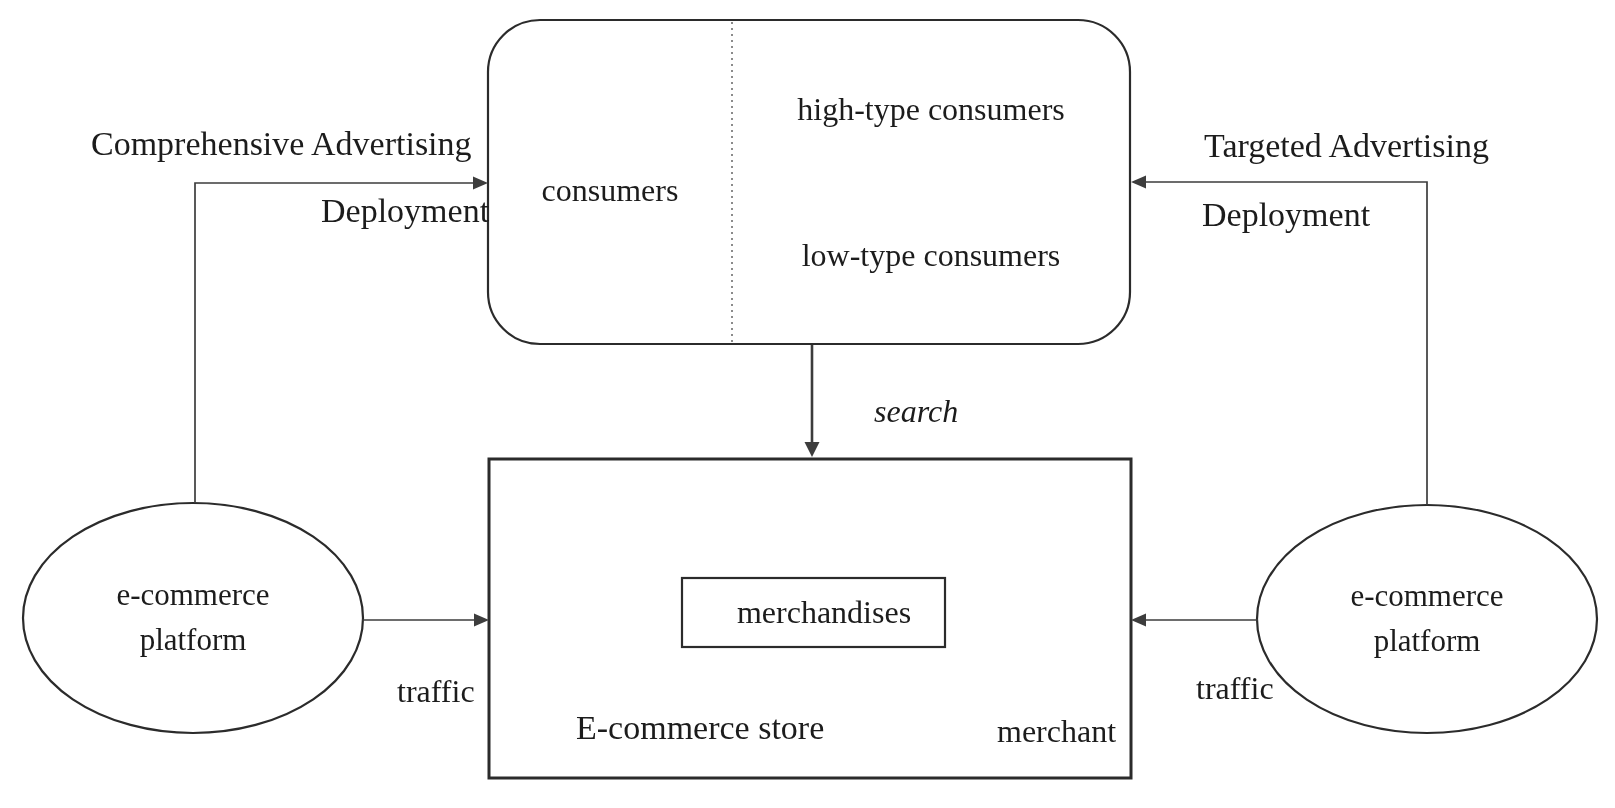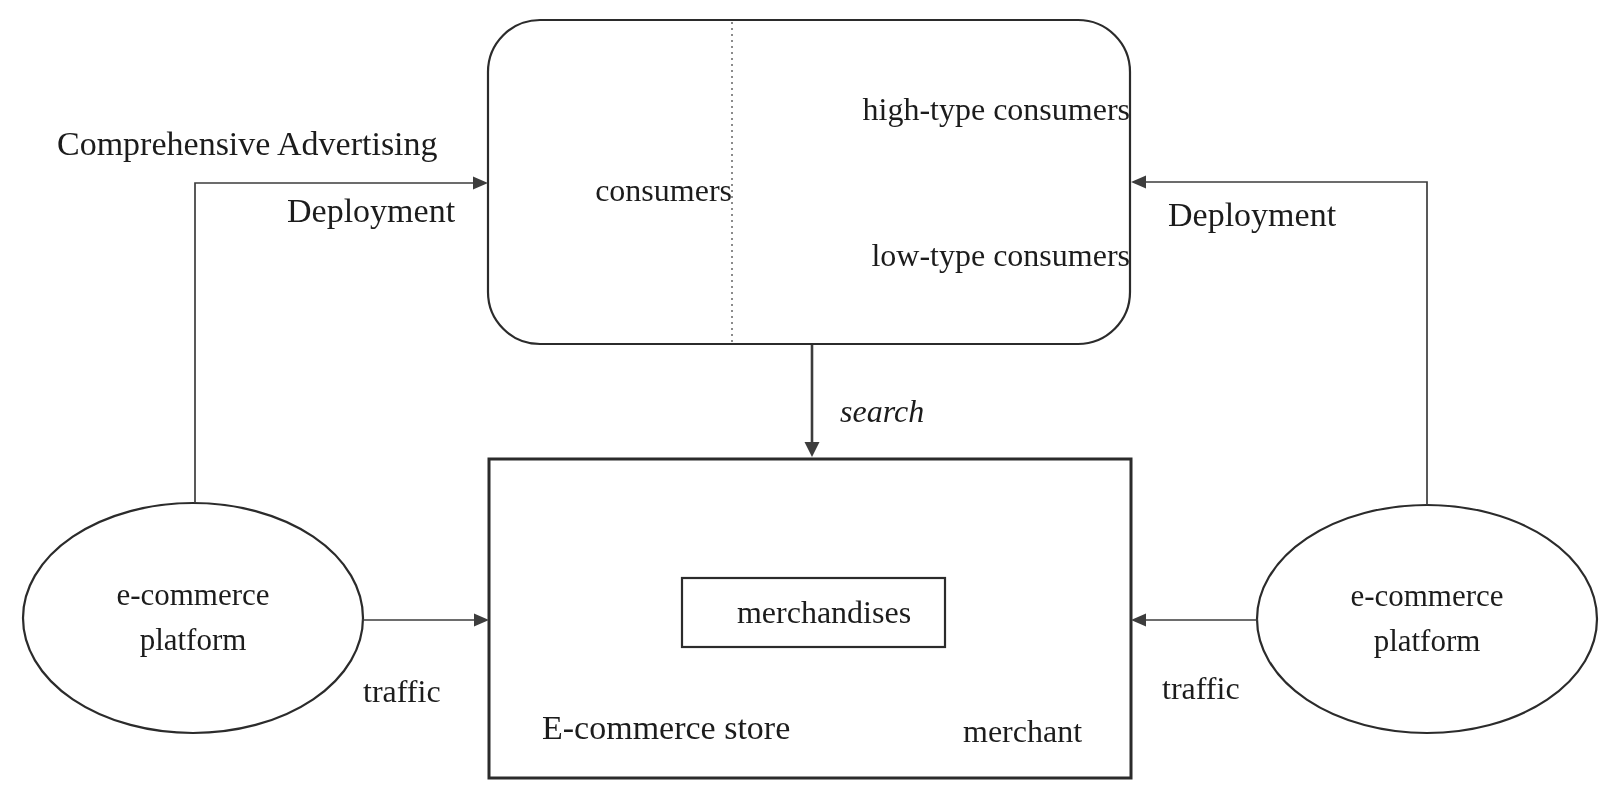--- a/index.html
+++ b/index.html
@@ -38,35 +38,36 @@
     stroke: #6f6f6f;
     stroke-width: 1.6px;
     stroke-dasharray: 2 4;
     fill: none;
   }
   .lbl {
     position: absolute;
     white-space: nowrap;
     line-height: 1.1;
     font-size: 32px;
+    margin-left: 34px;
   }
   .lbl-big { font-size: 34px; }
   .center-block {
     position: absolute;
     display: flex;
     flex-direction: column;
     align-items: center;
     justify-content: center;
     text-align: right;
     font-size: 31px;
     line-height: 1.45;
   }
   .h-center {
     position: absolute;
-    text-align: right;
+    text-align: center;
     font-size: 32px;
   }
 </style>
 </head>
 <body>
 
 <div class="canvas">
 
   <svg class="layer" viewBox="0 0 1615 808">
 
@@ -93,20 +94,21 @@
     <line class="edge" x1="362" y1="620" x2="476" y2="620"></line>
     <polygon class="arrowhead" points="489,620 474,613.5 474,626.5"></polygon>
 
     <line class="edge" x1="1258" y1="620" x2="1144" y2="620"></line>
     <polygon class="arrowhead" points="1131,620 1146,613.5 1146,626.5"></polygon>
   </svg>
 
   <div class="lbl lbl-big" style="left:57px; top:125px;">Comprehensive Advertising</div>
   <div class="lbl lbl-big" style="left:287px; top:192px;">Deployment</div>
 
+  <div class="lbl lbl-big" style="left:1170px; top:127px;">Targeted Advertising</div>
   <div class="lbl lbl-big" style="left:1168px; top:196px;">Deployment</div>
 
   <div class="h-center" style="left:488px; top:172px; width:244px;">consumers</div>
   <div class="h-center" style="left:732px; top:91px; width:398px;">high-type consumers</div>
   <div class="h-center" style="left:732px; top:237px; width:398px;">low-type consumers</div>
 
   <div class="lbl" style="left:840px; top:394px;font-style:italic;">search</div>
 
   <div class="center-block" style="left:682px; top:578px; width:284px; height:69px; font-size:32px;">merchandises</div>
   <div class="lbl lbl-big" style="left:542px; top:709px;">E-commerce store</div>

